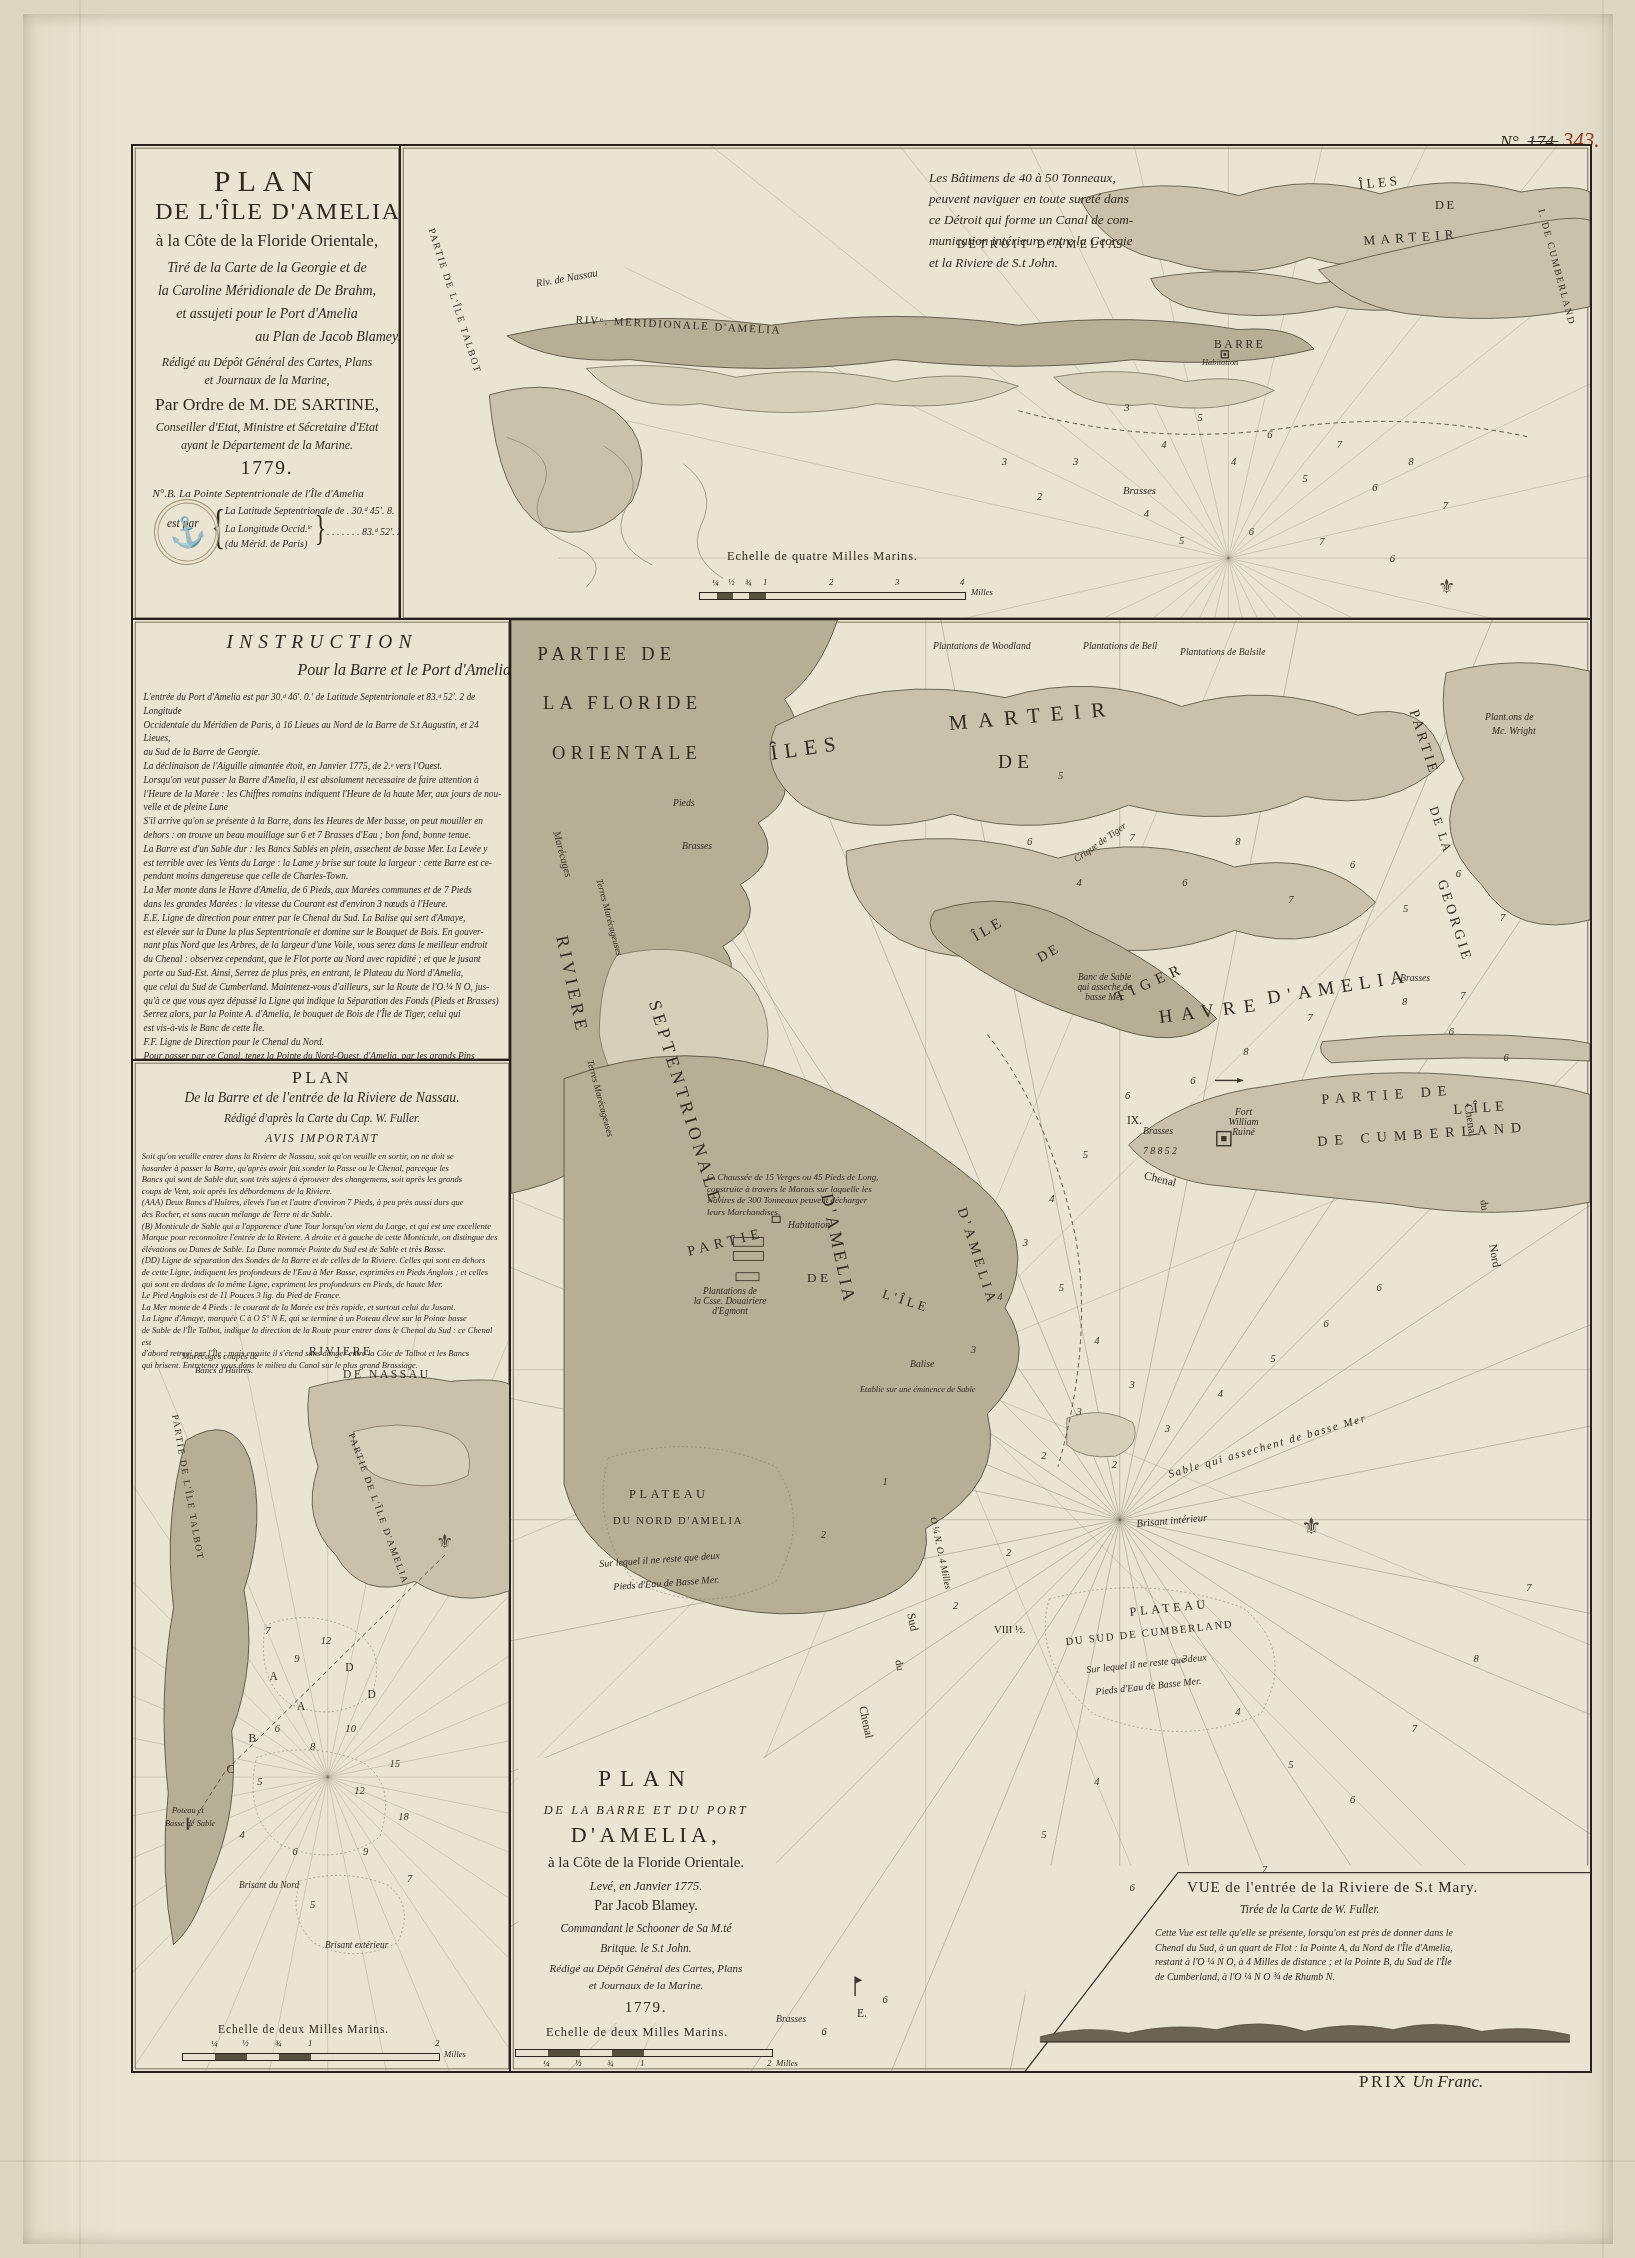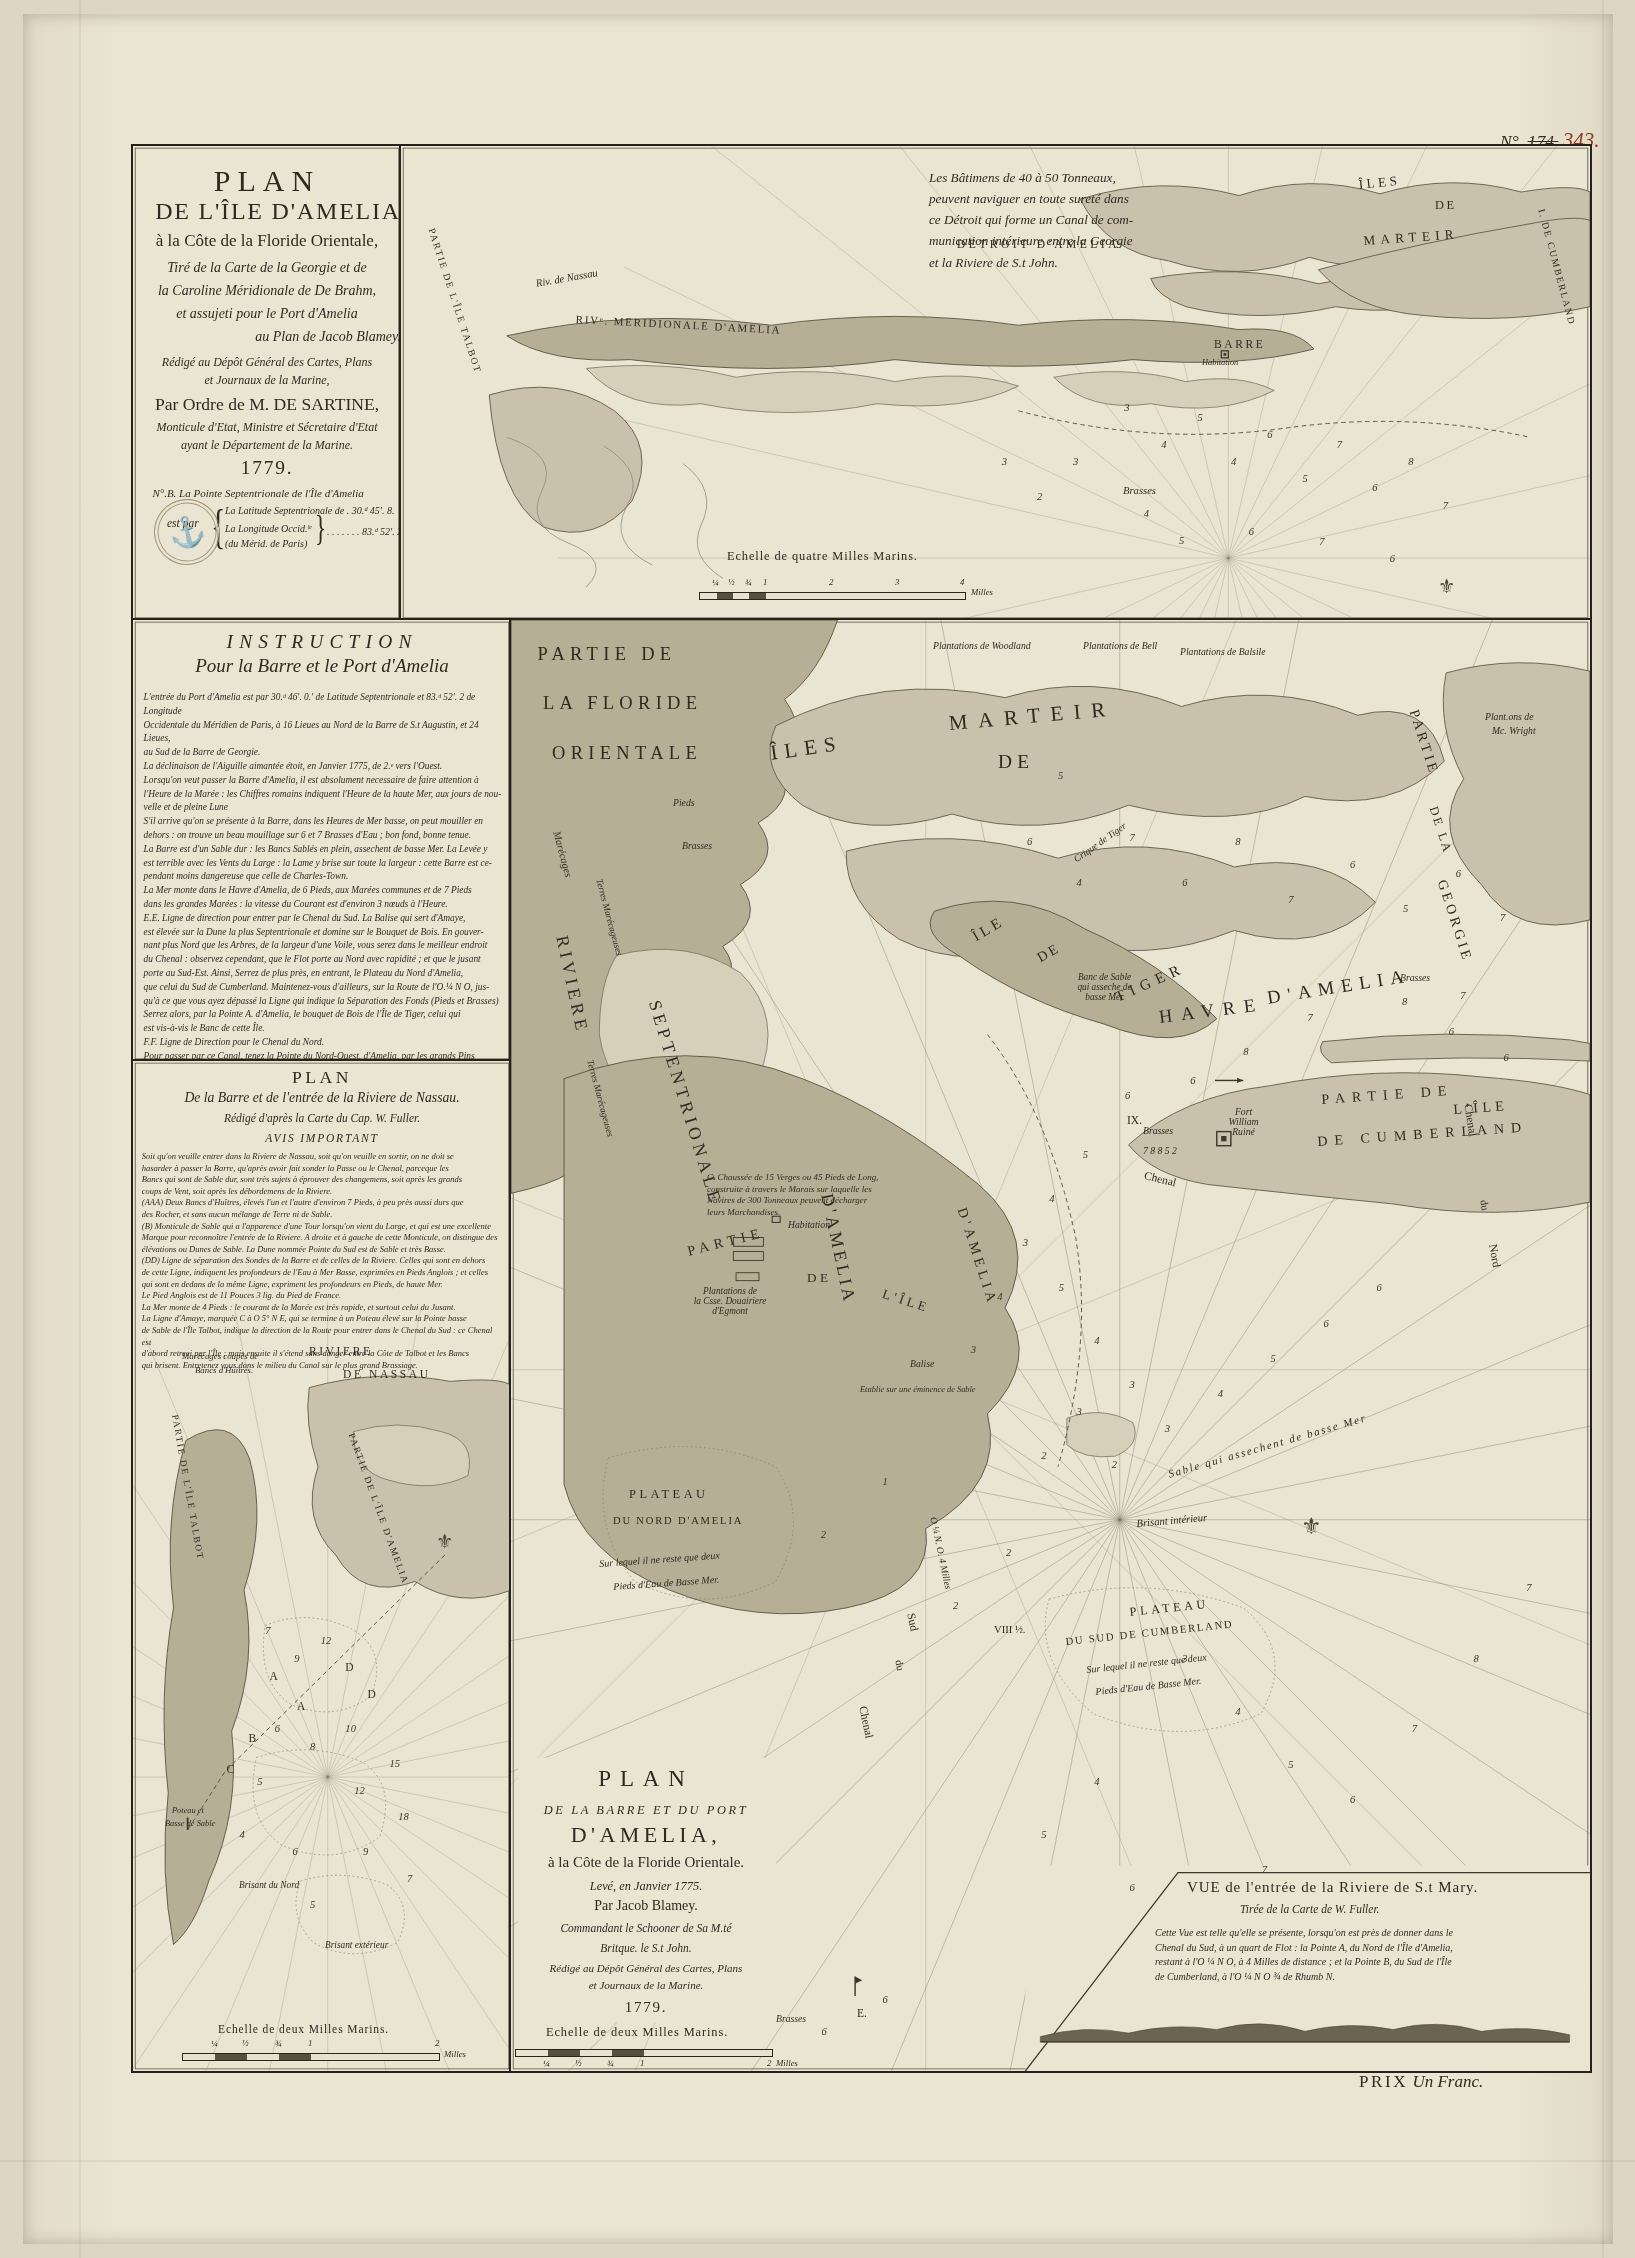--- a/index.html
+++ b/index.html
@@ -61,21 +61,21 @@
     <div class="lbl ctr" style="left:0;top:19.4px;width:100%;font-size:30px;letter-spacing:7px;">PLAN</div>
     <div class="lbl ctr" style="left:0;top:53px;width:100%;font-size:24px;letter-spacing:1.8px;text-align:right;">DE L'ÎLE D'AMELIA</div>
     <div class="lbl ctr" style="left:0;top:86px;width:100%;font-size:17px;">à la Côte de la Floride Orientale,</div>
     <div class="lbl ctr it" style="left:0;top:115px;width:100%;font-size:14px;">Tiré de la Carte de la Georgie et de</div>
     <div class="lbl ctr it" style="left:0;top:138px;width:100%;font-size:14px;">la Caroline Méridionale de De Brahm,</div>
     <div class="lbl ctr it" style="left:0;top:161px;width:100%;font-size:14px;">et assujeti pour le Port d'Amelia</div>
     <div class="lbl ctr it" style="left:0;top:184px;width:100%;font-size:14px;text-align:right;">au Plan de Jacob Blamey.</div>
     <div class="lbl ctr it" style="left:0;top:210px;width:100%;font-size:12px;">Rédigé au Dépôt Général des Cartes, Plans</div>
     <div class="lbl ctr it" style="left:0;top:228px;width:100%;font-size:12px;">et Journaux de la Marine,</div>
     <div class="lbl ctr" style="left:0;top:249px;width:100%;font-size:17.6px;">Par Ordre de M. DE SARTINE,</div>
-    <div class="lbl ctr it" style="left:0;top:275px;width:100%;font-size:12px;">Monticule d'Etat, Ministre et Sécretaire d'Etat</div>
+    <div class="lbl ctr it" style="left:0;top:275px;width:100%;font-size:12px;">Conseiller d'Etat, Ministre et Sécretaire d'Etat</div>
     <div class="lbl ctr it" style="left:0;top:293px;width:100%;font-size:12px;">ayant le Département de la Marine.</div>
     <div class="lbl ctr" style="left:0;top:312px;width:100%;font-size:19.4px;letter-spacing:1.8px;">1779.</div>
     <div class="lbl it" style="left:19.4px;top:342px;font-size:11px;">N°.B. La Pointe Septentrionale de l'Île d'Amelia</div>
     <div class="lbl it" style="left:34px;top:371px;font-size:11.5px;">est par</div>
     <div class="lbl brace" style="left:78px;top:365px;">{</div>
     <div class="lbl it" style="left:92px;top:360px;font-size:10px;">La Latitude Septentrionale de . 30.ᵈ 45'. 8.</div>
     <div class="lbl it" style="left:92px;top:378px;font-size:10px;">La Longitude Occid.ˡᵉ</div>
     <div class="lbl it" style="left:92px;top:393px;font-size:10px;">(du Mérid. de Paris)</div>
     <div class="lbl brace" style="left:182px;top:371px;font-size:23px;">}</div>
     <div class="lbl it" style="left:194px;top:381px;font-size:10px;">. . . . . . . 83.ᵈ 52'. 2.</div>
@@ -181,21 +181,21 @@
     <span class="tick" style="left:344px;top:431px;">¾</span>
     <span class="tick" style="left:362px;top:431px;">1</span>
     <span class="tick" style="left:428px;top:431px;">2</span>
     <span class="tick" style="left:494px;top:431px;">3</span>
     <span class="tick" style="left:559px;top:431px;">4</span>
     <span class="tick it" style="left:570px;top:441px;">Milles</span>
   </div>
 
   <div class="panel" style="left:131px;top:618px;width:378px;height:441px;overflow:hidden;">
     <div class="lbl ctr it" style="left:0;top:12.4px;width:100%;font-size:19.4px;letter-spacing:6.2px;">INSTRUCTION</div>
-    <div class="lbl ctr it" style="left:0;top:36px;width:100%;font-size:19px;">Pour la Barre et le Port d'Amelia</div>
+    <div class="lbl ctr it" style="left:0;top:42px;width:100%;font-size:16px;text-align:right;">Pour la Barre et le Port d'Amelia</div>
     <div class="lbl it noteblock" style="left:10.6px;top:71px;width:358px;font-size:9.4px;line-height:13.8px;white-space:normal;">
         <div>L'entrée du Port d'Amelia est par 30.ᵈ 46'. 0.' de Latitude Septentrionale et 83.ᵈ 52'. 2 de Longitude</div>
         <div>Occidentale du Méridien de Paris, à 16 Lieues au Nord de la Barre de S.t Augustin, et 24 Lieues,</div>
         <div>au Sud de la Barre de Georgie.</div>
         <div>La déclinaison de l'Aiguille aimantée étoit, en Janvier 1775, de 2.ᵉ vers l'Ouest.</div>
         <div>Lorsqu'on veut passer la Barre d'Amelia, il est absolument necessaire de faire attention à</div>
         <div>l'Heure de la Marée : les Chiffres romains indiquent l'Heure de la haute Mer, aux jours de nou-</div>
         <div>velle et de pleine Lune</div>
         <div>S'il arrive qu'on se présente à la Barre, dans les Heures de Mer basse, on peut mouiller en</div>
         <div>dehors : on trouve un beau mouillage sur 6 et 7 Brasses d'Eau ; bon fond, bonne tenue.</div>

